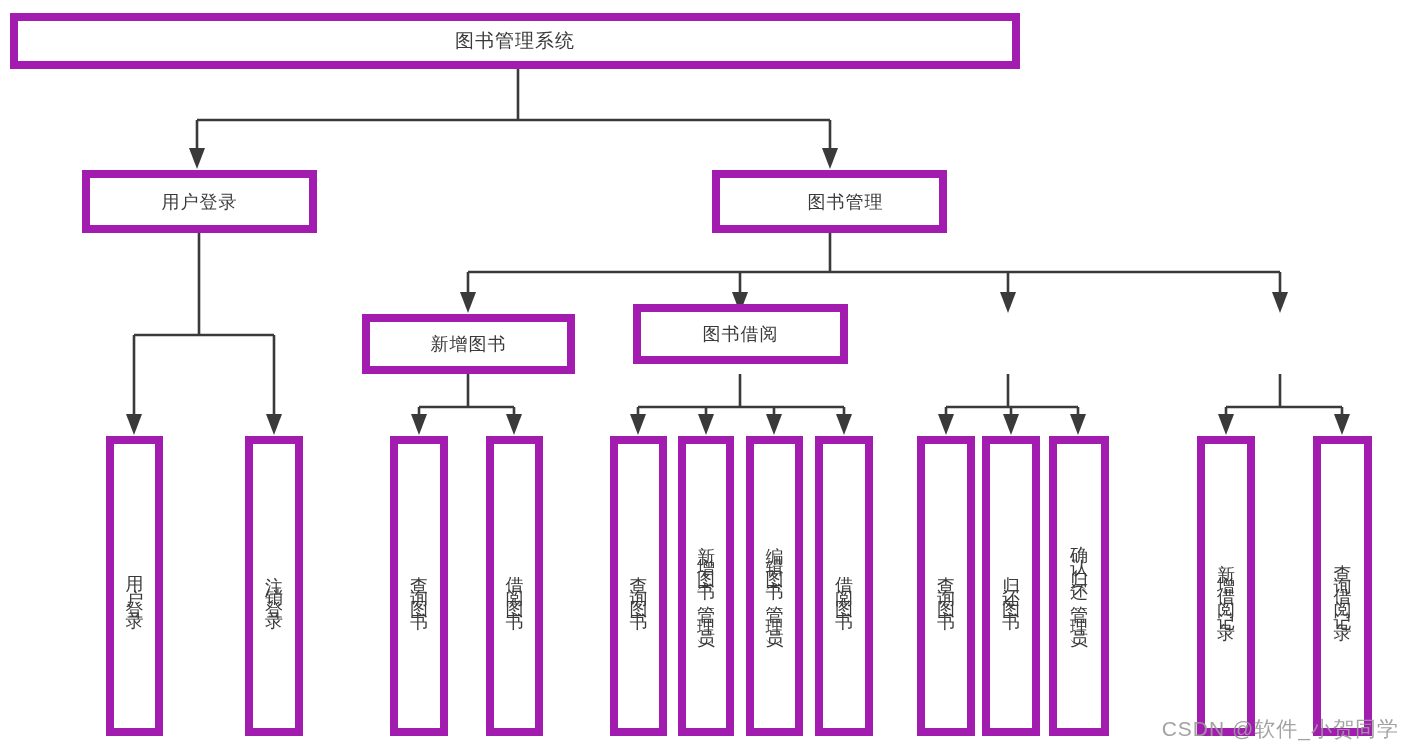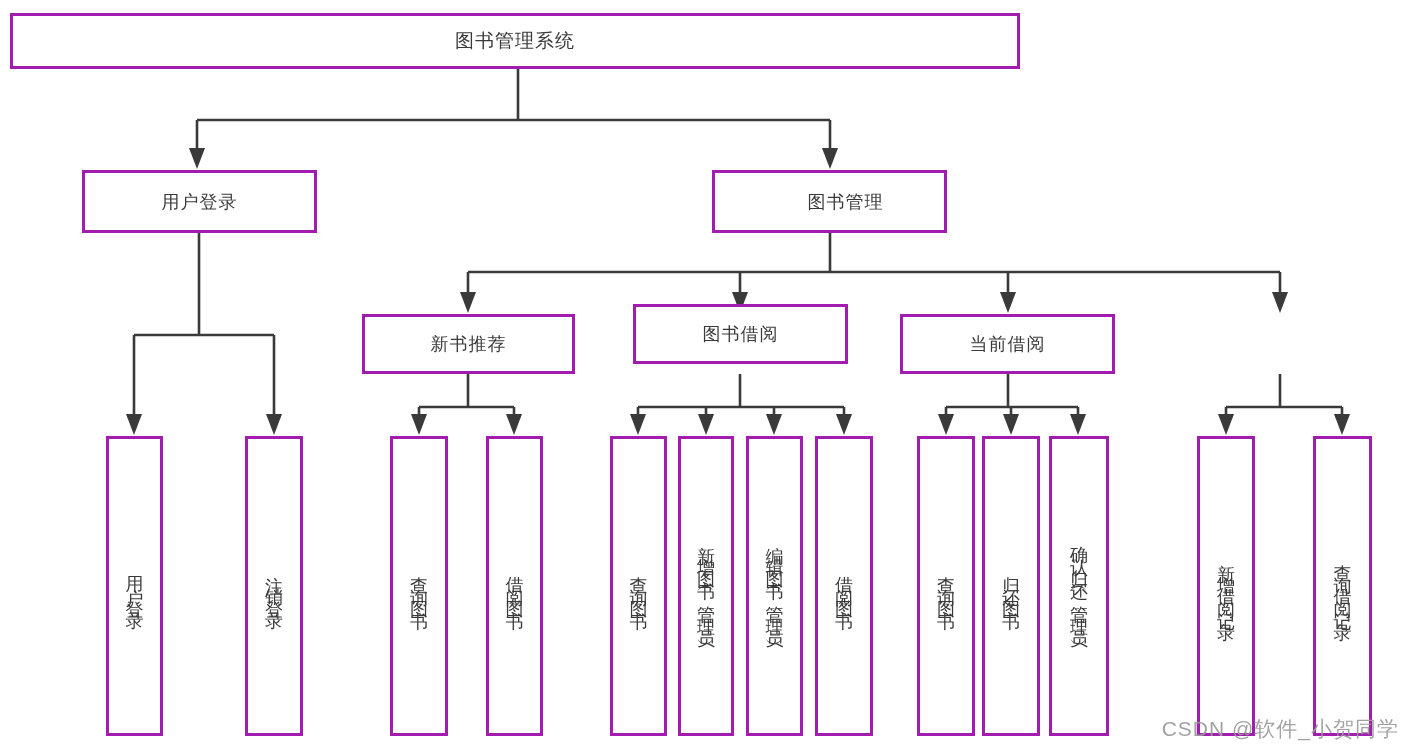--- a/index.html
+++ b/index.html
@@ -8,21 +8,21 @@
     position: relative;
     width: 1405px;
     height: 747px;
     background: #ffffff;
     overflow: hidden;
   }
   svg.wires { position: absolute; left: 0; top: 0; z-index: 1; }
   .node {
     position: absolute;
     box-sizing: border-box;
-    border: 3px solid #a21caf;
+    border: 8px solid #a21caf;
     background: #ffffff;
     color: #3a3a3a;
     display: flex;
     align-items: center;
     justify-content: center;
     z-index: 2;
   }
   .hnode { font-size: 18px; letter-spacing: 1px; }
   .root-node { font-size: 19px; }
   .vnode {
@@ -95,23 +95,22 @@
       <polygon points="1218,414 1234,414 1226,435"></polygon>
       <polygon points="1334,414 1350,414 1342,435"></polygon>
     </g>
   </svg>
 
   <div class="node hnode root-node" style="left:10px; top:13px; width:1010px; height:56px;">图书管理系统</div>
 
   <div class="node hnode" style="left:82px; top:170px; width:235px; height:63px;">用户登录</div>
   <div class="node hnode" style="left:712px; top:170px; width:235px; height:63px;padding-left:32px;">图书管理</div>
 
-  <div class="node hnode" style="left:362px; top:314px; width:213px; height:60px;">新书推荐</div>
+  <div class="node hnode" style="left:362px; top:314px; width:213px; height:60px;">新增图书</div>
   <div class="node hnode" style="left:633px; top:304px; width:215px; height:60px;">图书借阅</div>
-  <div class="node hnode" style="left:900px; top:314px; width:215px; height:60px;">当前借阅</div>
 
   <div class="node vnode" style="left:106px; top:436px; width:57px; height:300px;">用户登录</div>
   <div class="node vnode" style="left:245px; top:436px; width:58px; height:300px;">注销登录</div>
 
   <div class="node vnode" style="left:390px; top:436px; width:58px; height:300px;">查询图书</div>
   <div class="node vnode" style="left:486px; top:436px; width:57px; height:300px;">借阅图书</div>
 
   <div class="node vnode" style="left:610px; top:436px; width:57px; height:300px;">查询图书</div>
   <div class="node vnode" style="left:678px; top:436px; width:56px; height:300px;">新增图书（管理员）</div>
   <div class="node vnode" style="left:746px; top:436px; width:57px; height:300px;">编辑图书（管理员）</div>

